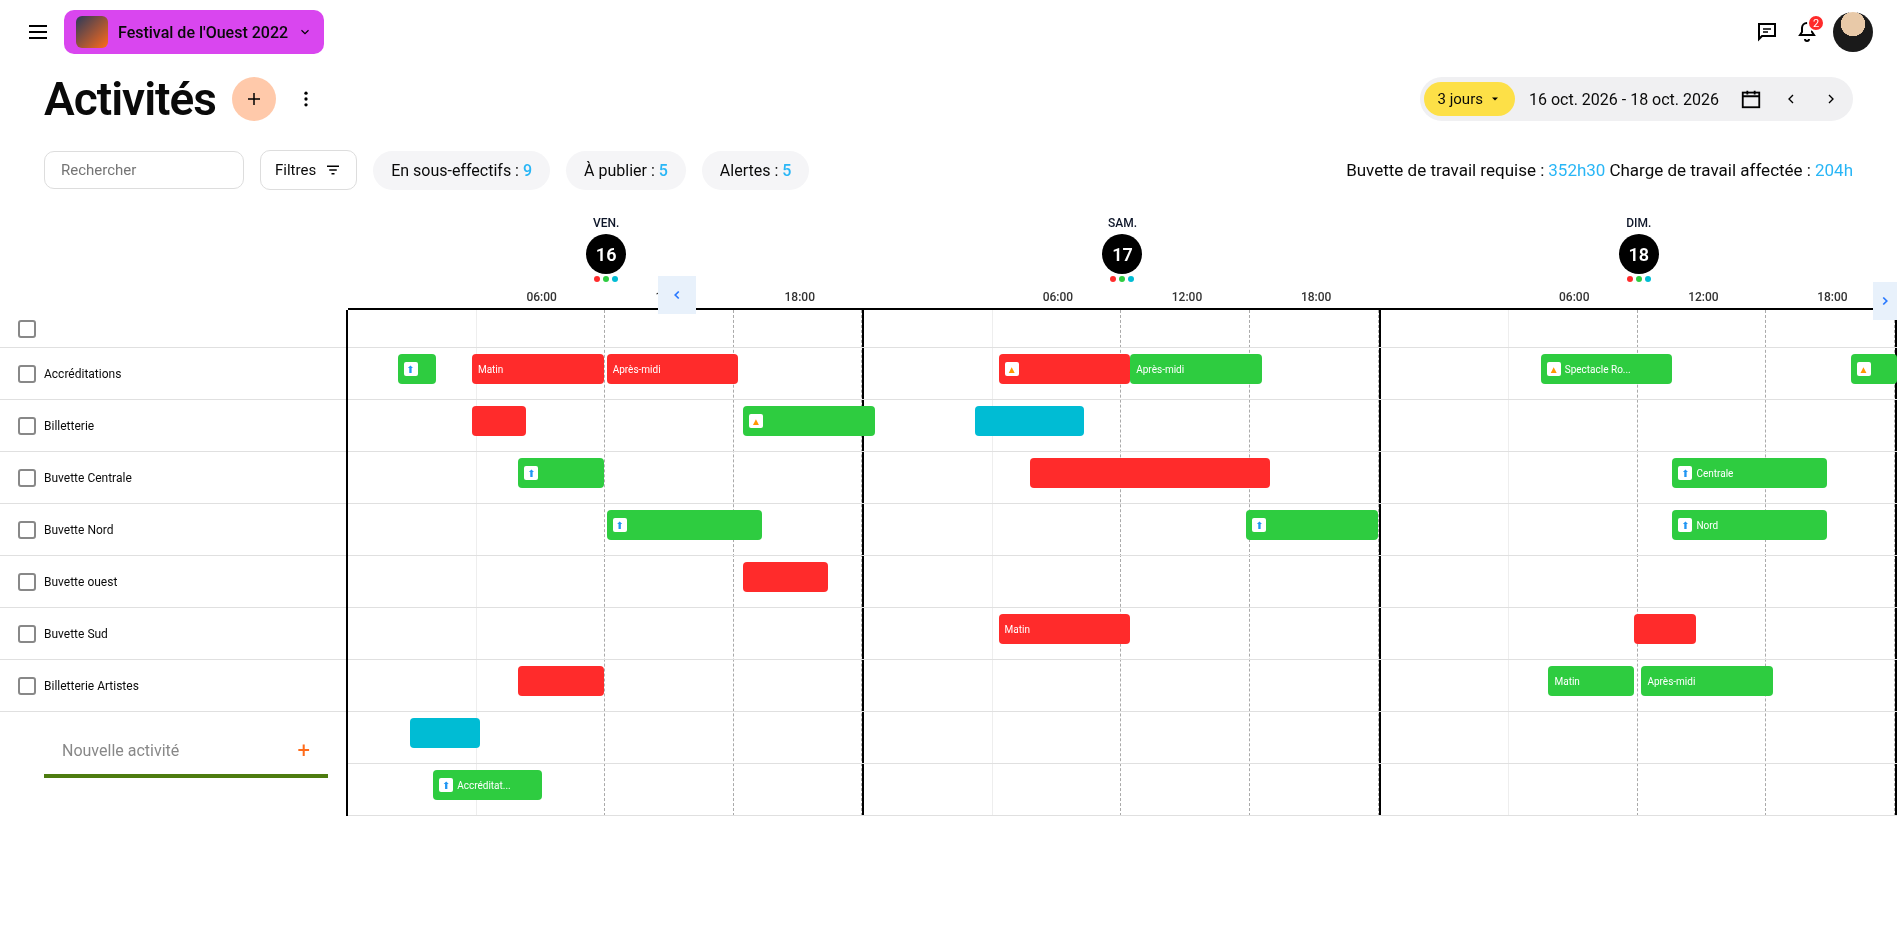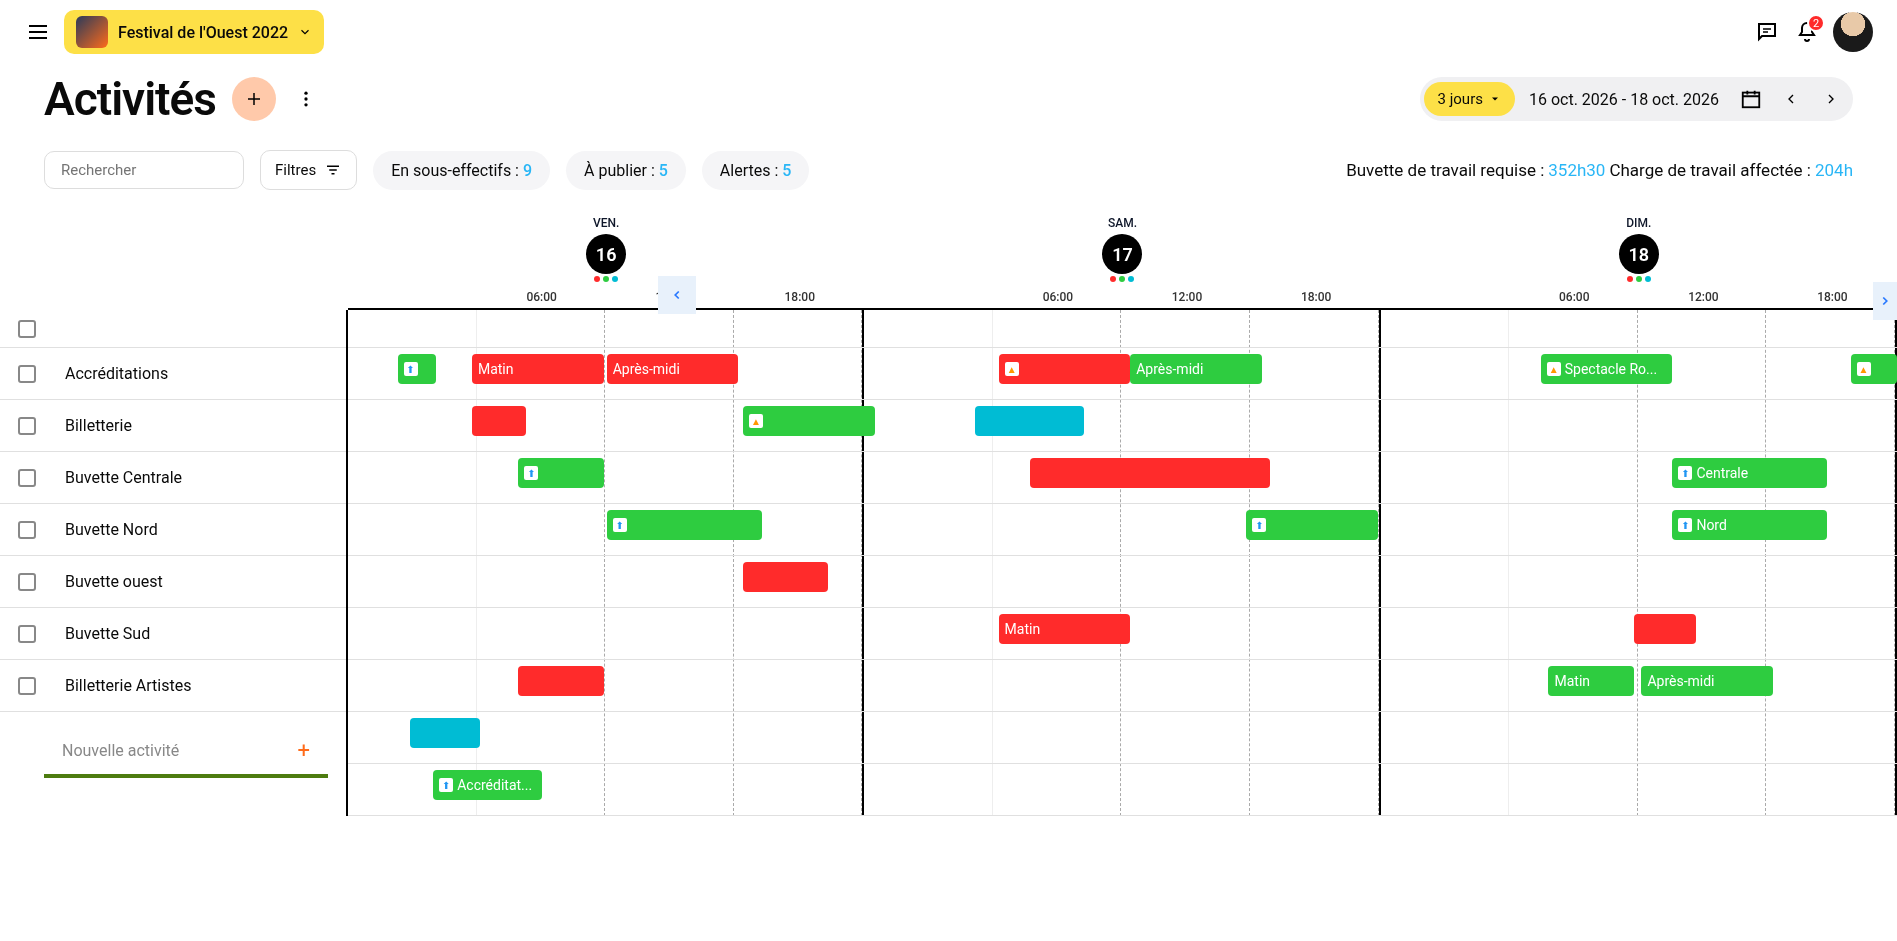--- a/index.html
+++ b/index.html
@@ -1,21 +1,21 @@
 <!DOCTYPE html>
 <html><head>
 <meta charset="utf-8">
 <style>
 * { box-sizing: border-box; margin: 0; padding: 0; font-family: -apple-system, BlinkMacSystemFont, "Segoe UI", Roboto, sans-serif; }
 body { background: #fff; color: #0a0a0a; }
 
 
 .topbar { display: flex; align-items: center; padding: 10px 24px; gap: 12px; }
 .menu-btn { width: 24px; height: 24px; cursor: pointer; }
-.project-chip { display: flex; align-items: center; gap: 10px; background: #fde047; border-radius: 10px; padding: 6px 12px; cursor: pointer; }
+.project-chip { display: flex; align-items: center; gap: 10px; background: #d946ef; border-radius: 10px; padding: 6px 12px; cursor: pointer; }
 .project-thumb { width: 32px; height: 32px; border-radius: 6px; background: linear-gradient(135deg,#2a3a5a,#ff6b1a); }
 .project-name { font-size: 16px; font-weight: 500; }
 .spacer { flex: 1; }
 .icon-btn { width: 28px; height: 28px; display:flex; align-items:center; justify-content:center; cursor:pointer; position:relative; }
 .notif-badge { position:absolute; top:-4px; right:-4px; background:#ff2b2b; color:#fff; border-radius:50%; width:18px; height:18px; font-size:11px; display:flex; align-items:center; justify-content:center; border:2px solid #fff; }
 .avatar { width:40px; height:40px; border-radius:50%; background: radial-gradient(circle at 50% 30%, #e8c9a8 35%, #1a1a1a 36%); }
 
 
 .title-row { display:flex; align-items:center; padding: 8px 44px; gap:16px; }
 .page-title { font-size: 46px; font-weight: 600; letter-spacing:-1px; }
@@ -48,36 +48,36 @@
 .time-labels { display:flex; margin-left:348px; border-bottom:2px solid #000; }
 .time-col { flex:1; display:flex; }
 .time-slot { flex:1; font-size:12px; text-align:center; color:#333; padding:8px 0 4px; font-weight:500; }
 
 .grid-area { display:flex; }
 .sidebar { width:348px; border-right:2px solid #000; }
 .collapse-btn { position:absolute; left:310px; top:-6px; width:38px; height:38px; background:#e8f1fb; display:flex; align-items:center; justify-content:center; cursor:pointer; z-index:5; }
 .collapse-btn-r { position:absolute; right:0; top:0; width:24px; height:38px; background:#e8f1fb; display:flex; align-items:center; justify-content:center; cursor:pointer; z-index:5;}
 
 .master-check-row { height:38px; display:flex; align-items:center; padding-left:18px; border-bottom:1px solid #e0e0e0;}
-.activity-row { height:52px; display:flex; align-items:center; padding-left:18px; gap:29px; border-bottom:1px solid #e0e0e0; font-size:16px; }
+.activity-row { height:52px; display:flex; align-items:center; padding-left:18px; gap:8px; border-bottom:1px solid #e0e0e0; font-size:12px; }
 .checkbox { width:18px; height:18px; border:2px solid #888; border-radius:3px; cursor:pointer; }
 .new-activity { height:52px; display:flex; align-items:center; padding:0 18px; gap:14px; color:#888; border-bottom:4px solid #4d7c0f; margin: 14px 18px 0 44px; justify-content:space-between;}
 .new-activity .plus { color:#ff6b1a; font-size:22px; cursor:pointer; }
 
 .lanes { flex:1; position:relative; }
 .lane-row { height:52px; border-bottom:1px solid #e0e0e0; position:relative; }
 .lane-head { height:38px; border-bottom:1px solid #e0e0e0; position:relative;}
 
 
 .vgrid { position:absolute; top:0; bottom:0; left:0; right:0; pointer-events:none; display:flex; }
 .vday { flex:1; border-right:2px solid #000; position:relative; display:flex; }
 .vhour { flex:1; border-right:1px solid #eee; }
 .vhour.major { border-right:1px dashed #aaa; }
 
-.event { position:absolute; top:6px; height:30px; border-radius:4px; color:#fff; font-size:14px; display:flex; align-items:center; padding:0 6px; overflow:hidden; white-space:nowrap; cursor:pointer; }
+.event { position:absolute; top:6px; height:30px; border-radius:4px; color:#fff; font-size:10px; display:flex; align-items:center; padding:0 6px; overflow:hidden; white-space:nowrap; cursor:pointer; }
 .event.red { background:#ff2b2b; }
 .event.green { background:#2ecc40; }
 .event.blue { background:#00bcd4; }
 .ev-icon { width:14px; height:14px; background:#fff; border-radius:2px; margin-right:4px; display:inline-flex; align-items:center; justify-content:center; font-size:10px; }
 .ev-icon.warn::before{content:"▲"; color:#ff9800;}
 .ev-icon.up::before{content:"⬆"; color:#2196f3;}
 
 svg { display:block; }
 </style>
 </head>

